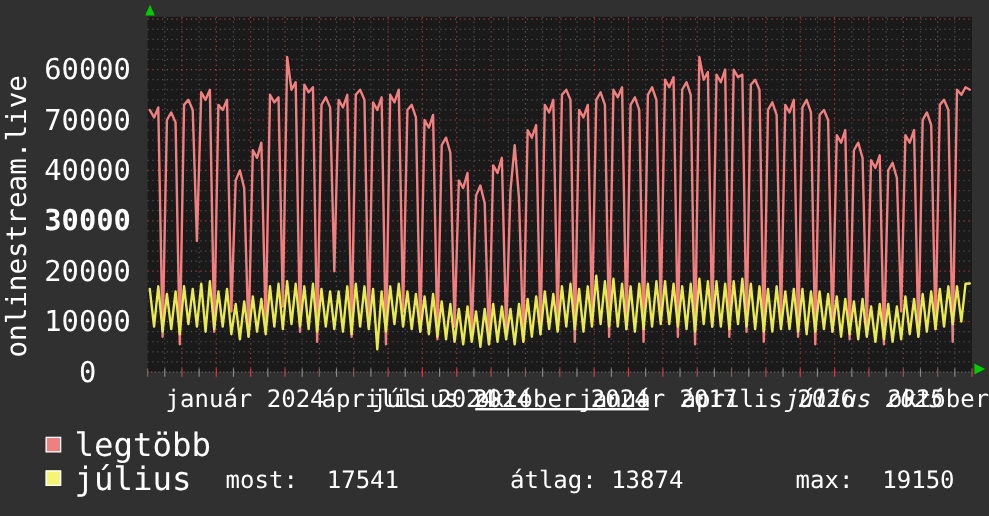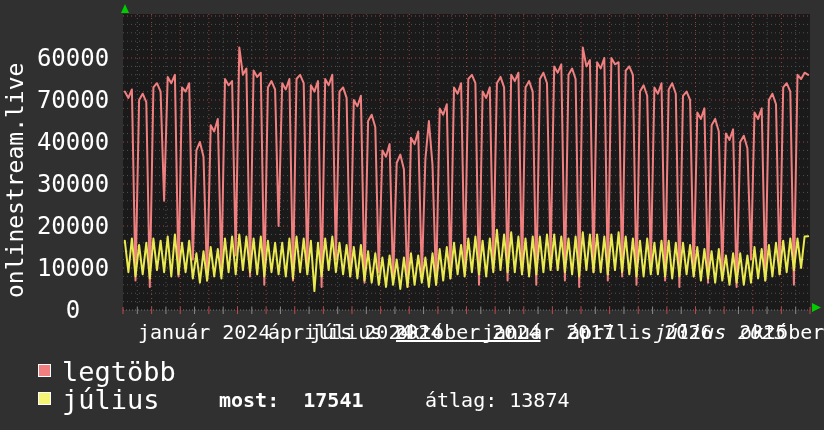--- a/index.html
+++ b/index.html
@@ -12,21 +12,21 @@
   .y-tick-label{position:absolute;left:17px;width:112px;text-align:center;
                 font-size:24px;line-height:20px;white-space:pre;}
   .x-axis-label{position:absolute;top:321px;font-size:20px;line-height:22px;white-space:pre;}
   .legend-row{position:absolute;left:38px;height:20px;}
   .legend-row-1{top:362px;}
   .legend-row-2{top:390px;}
   .legend-swatch{position:absolute;left:0;top:2px;width:13px;height:13px;
                  border:1px solid #ffffff;box-sizing:border-box;}
   .legend-label{position:absolute;left:24px;top:0;font-size:27px;line-height:20px;white-space:pre;}
   .stat{position:absolute;top:390px;font-size:20px;line-height:20px;white-space:pre;}
-  .stat-most{left:219px;font-weight:bold;}
+  .stat-most{left:188px;}
   .stat-atlag{left:425px;}
   .stat-max{left:663px;}
 </style>
 </head>
 <body>
 
 <div class="canvas">
   <svg id="chart-svg" width="824" height="430">
       <rect x="123" y="14" width="687" height="296" fill="#1a1a1a"></rect>
       <line x1="123" y1="301.6" x2="810" y2="301.6" stroke="#525252" stroke-width="1" stroke-dasharray="1 3"></line>
@@ -165,21 +165,21 @@
       <polyline points="124.8,240.7 128.4,272.2 131.9,238.6 135.5,276.4 139.1,244.9 142.7,274.3 146.3,242.8 149.8,278.5 153.4,238.6 157.0,270.1 160.6,240.7 164.1,272.2 167.7,236.5 171.3,276.4 174.9,234.4 178.5,274.3 182.0,242.8 185.6,272.2 189.2,240.7 192.8,278.5 196.4,253.3 199.9,282.7 203.5,251.2 207.1,280.6 210.7,247.0 214.2,276.4 217.8,249.1 221.4,278.5 225.0,238.6 228.6,272.2 232.1,236.5 235.7,274.3 239.3,234.4 242.9,270.1 246.4,236.5 250.0,272.2 253.6,238.6 257.2,274.3 260.8,236.5 264.3,276.4 267.9,240.7 271.5,272.2 275.1,242.8 278.6,274.3 282.2,242.8 285.8,276.4 289.4,238.6 293.0,278.5 296.5,236.5 300.1,272.2 303.7,238.6 307.3,274.3 310.9,240.7 314.4,291.1 318.0,242.8 321.6,276.4 325.2,238.6 328.7,270.1 332.3,236.5 335.9,272.2 339.5,242.8 343.1,274.3 346.6,244.9 350.2,276.4 353.8,247.0 357.4,278.5 360.9,244.9 364.5,280.6 368.1,251.2 371.7,282.7 375.3,253.3 378.8,284.8 382.4,257.5 386.0,286.9 389.6,255.4 393.1,284.8 396.7,259.6 400.3,289.0 403.9,257.5 407.5,286.9 411.0,253.3 414.6,284.8 418.2,255.4 421.8,282.7 425.4,257.5 428.9,286.9 432.5,253.3 436.1,284.8 439.7,249.1 443.2,280.6 446.8,247.0 450.4,278.5 454.0,242.8 457.6,274.3 461.1,244.9 464.7,276.4 468.3,238.6 471.9,272.2 475.4,236.5 479.0,274.3 482.6,240.7 486.2,276.4 489.8,238.6 493.3,272.2 496.9,229.8 500.5,270.1 504.1,234.4 507.6,272.2 511.2,232.3 514.8,272.2 518.4,236.5 522.0,274.3 525.5,238.6 529.1,276.4 532.7,236.5 536.3,274.3 539.9,236.5 543.4,272.2 547.0,234.4 550.6,270.1 554.2,234.4 557.7,270.1 561.3,236.5 564.9,272.2 568.5,238.6 572.1,274.3 575.6,236.5 579.2,276.4 582.8,232.3 586.4,270.1 589.9,234.4 593.5,272.2 597.1,234.4 600.7,272.2 604.3,236.5 607.8,274.3 611.4,234.4 615.0,270.1 618.6,232.3 622.1,272.2 625.7,236.5 629.3,274.3 632.9,238.6 636.5,276.4 640.0,240.7 643.6,276.4 647.2,238.6 650.8,274.3 654.4,242.8 657.9,274.3 661.5,240.7 665.1,276.4 668.7,240.7 672.2,278.5 675.8,242.8 679.4,276.4 683.0,242.8 686.6,274.3 690.1,244.9 693.7,276.4 697.3,247.0 700.9,280.6 704.4,249.1 708.0,278.5 711.6,251.2 715.2,282.7 718.8,249.1 722.3,280.6 725.9,255.4 729.5,284.8 733.1,253.3 736.6,282.7 740.2,253.3 743.8,284.8 747.4,255.4 751.0,282.7 754.5,247.0 758.1,278.5 761.7,249.1 765.3,280.6 768.9,244.9 772.4,276.4 776.0,242.8 779.6,274.3 783.2,240.7 786.7,272.2 790.3,238.6 793.9,270.1 797.5,238.6 801.1,268.0 804.6,236.5 808.2,236.3" fill="none" stroke="#e9e950" stroke-width="2" stroke-linejoin="round" stroke-linecap="round"></polyline>
       <polygon points="121,13 129,13 125,4" fill="#00cc00"></polygon>
       <polygon points="812,303 812,312 821,307.5" fill="#00cc00"></polygon>
     </svg>
 
   <div class="axis-title">onlinestream.live</div>
   <div id="y-labels">
       <div class="y-tick-label" style="top: 300px;">0</div>
       <div class="y-tick-label" style="top: 258px;">10000</div>
       <div class="y-tick-label" style="top: 216px;">20000</div>
-      <div class="y-tick-label" style="top: 174px;">30000</div>
+      <div class="y-tick-label" style="top: 174px; font-weight: bold;">30000</div>
       <div class="y-tick-label" style="top: 132px;">40000</div>
       <div class="y-tick-label" style="top: 90px;">70000</div>
       <div class="y-tick-label" style="top: 48px;">60000</div>
     </div>
   <div id="x-labels">
       <div class="x-axis-label" style="left: 138px;">január 2024</div>
       <div class="x-axis-label" style="left: 224px; margin-left: 44px;">április 2024</div>
       <div class="x-axis-label" style="left: 310px;">július 2024</div>
       <div class="x-axis-label" style="left: 396px; text-decoration: underline;">október 2024</div>
       <div class="x-axis-label" style="left: 482px;">január 2017</div>
@@ -192,13 +192,14 @@
     <span class="legend-swatch" id="swatch-legtobb" style="background: rgb(240, 128, 128);"></span>
     <span class="legend-label">legtöbb</span>
   </div>
   <div class="legend-row legend-row-2">
     <span class="legend-swatch" id="swatch-atlag" style="background: rgb(245, 245, 115);"></span>
     <span class="legend-label">július</span>
   </div>
 
   <span class="stat stat-most">most:  17541</span>
   <span class="stat stat-atlag">átlag: 13874</span>
+  <span class="stat stat-max">max:  19150</span>
 </div>
 
 </body></html>

